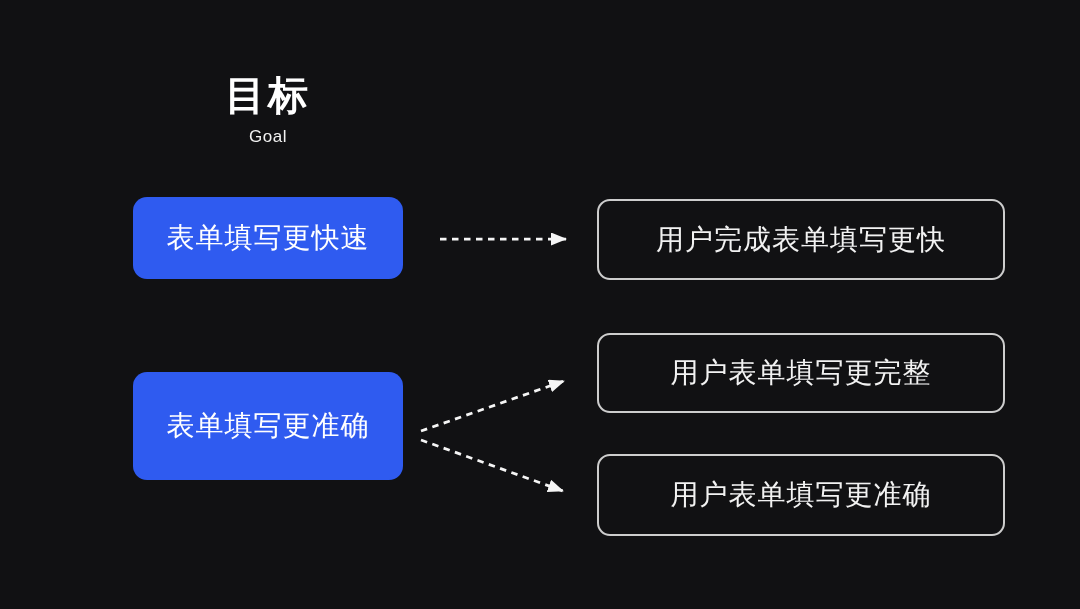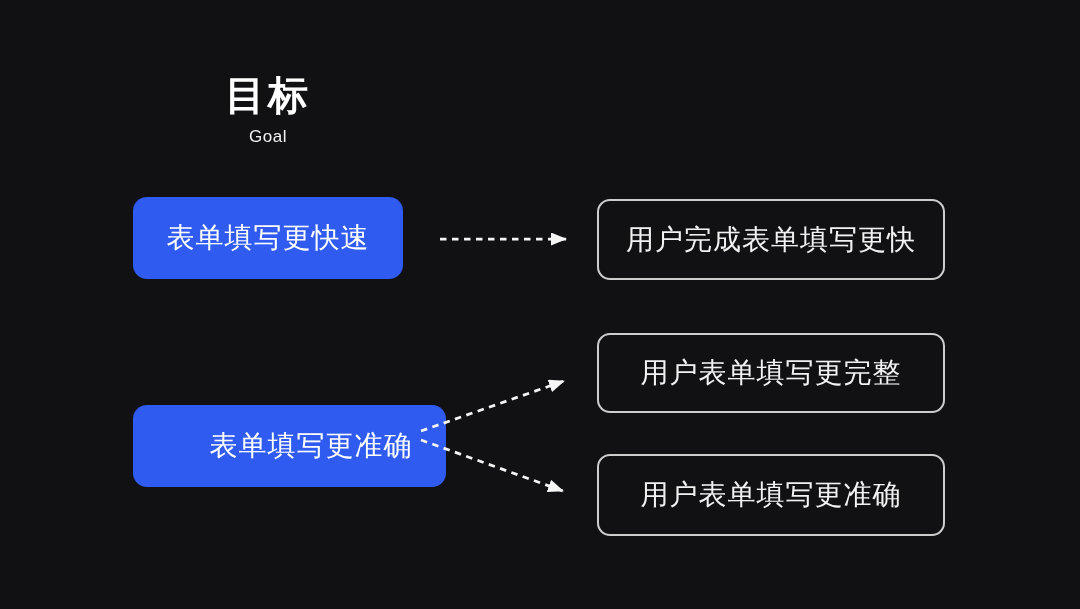--- a/index.html
+++ b/index.html
@@ -48,27 +48,27 @@
     background: var(--goal-box-bg, #2f5bf0);
     color: var(--goal-box-text, #ffffff);
     display: flex;
     align-items: center;
     justify-content: center;
     font-size: 28px;
     letter-spacing: 1px;
     font-weight: 400;
   }
   .goal-box.g0 { top: 197px; height: 82px; }
-  .goal-box.g1 { top: 405px; height: 82px; padding-left: 43px; }
+  .goal-box.g1 { top: 372px; height: 108px; }
 
   
   .signal-box {
     position: absolute;
     left: 597px;
-    width: 348px;
+    width: 408px;
     border: 2px solid var(--signal-box-border, #cdcdcd);
     border-radius: 13px;
     background: transparent;
     color: var(--signal-box-text, #f2f2f2);
     display: flex;
     align-items: center;
     justify-content: center;
     font-size: 28px;
     letter-spacing: 1px;
     font-weight: 400;

